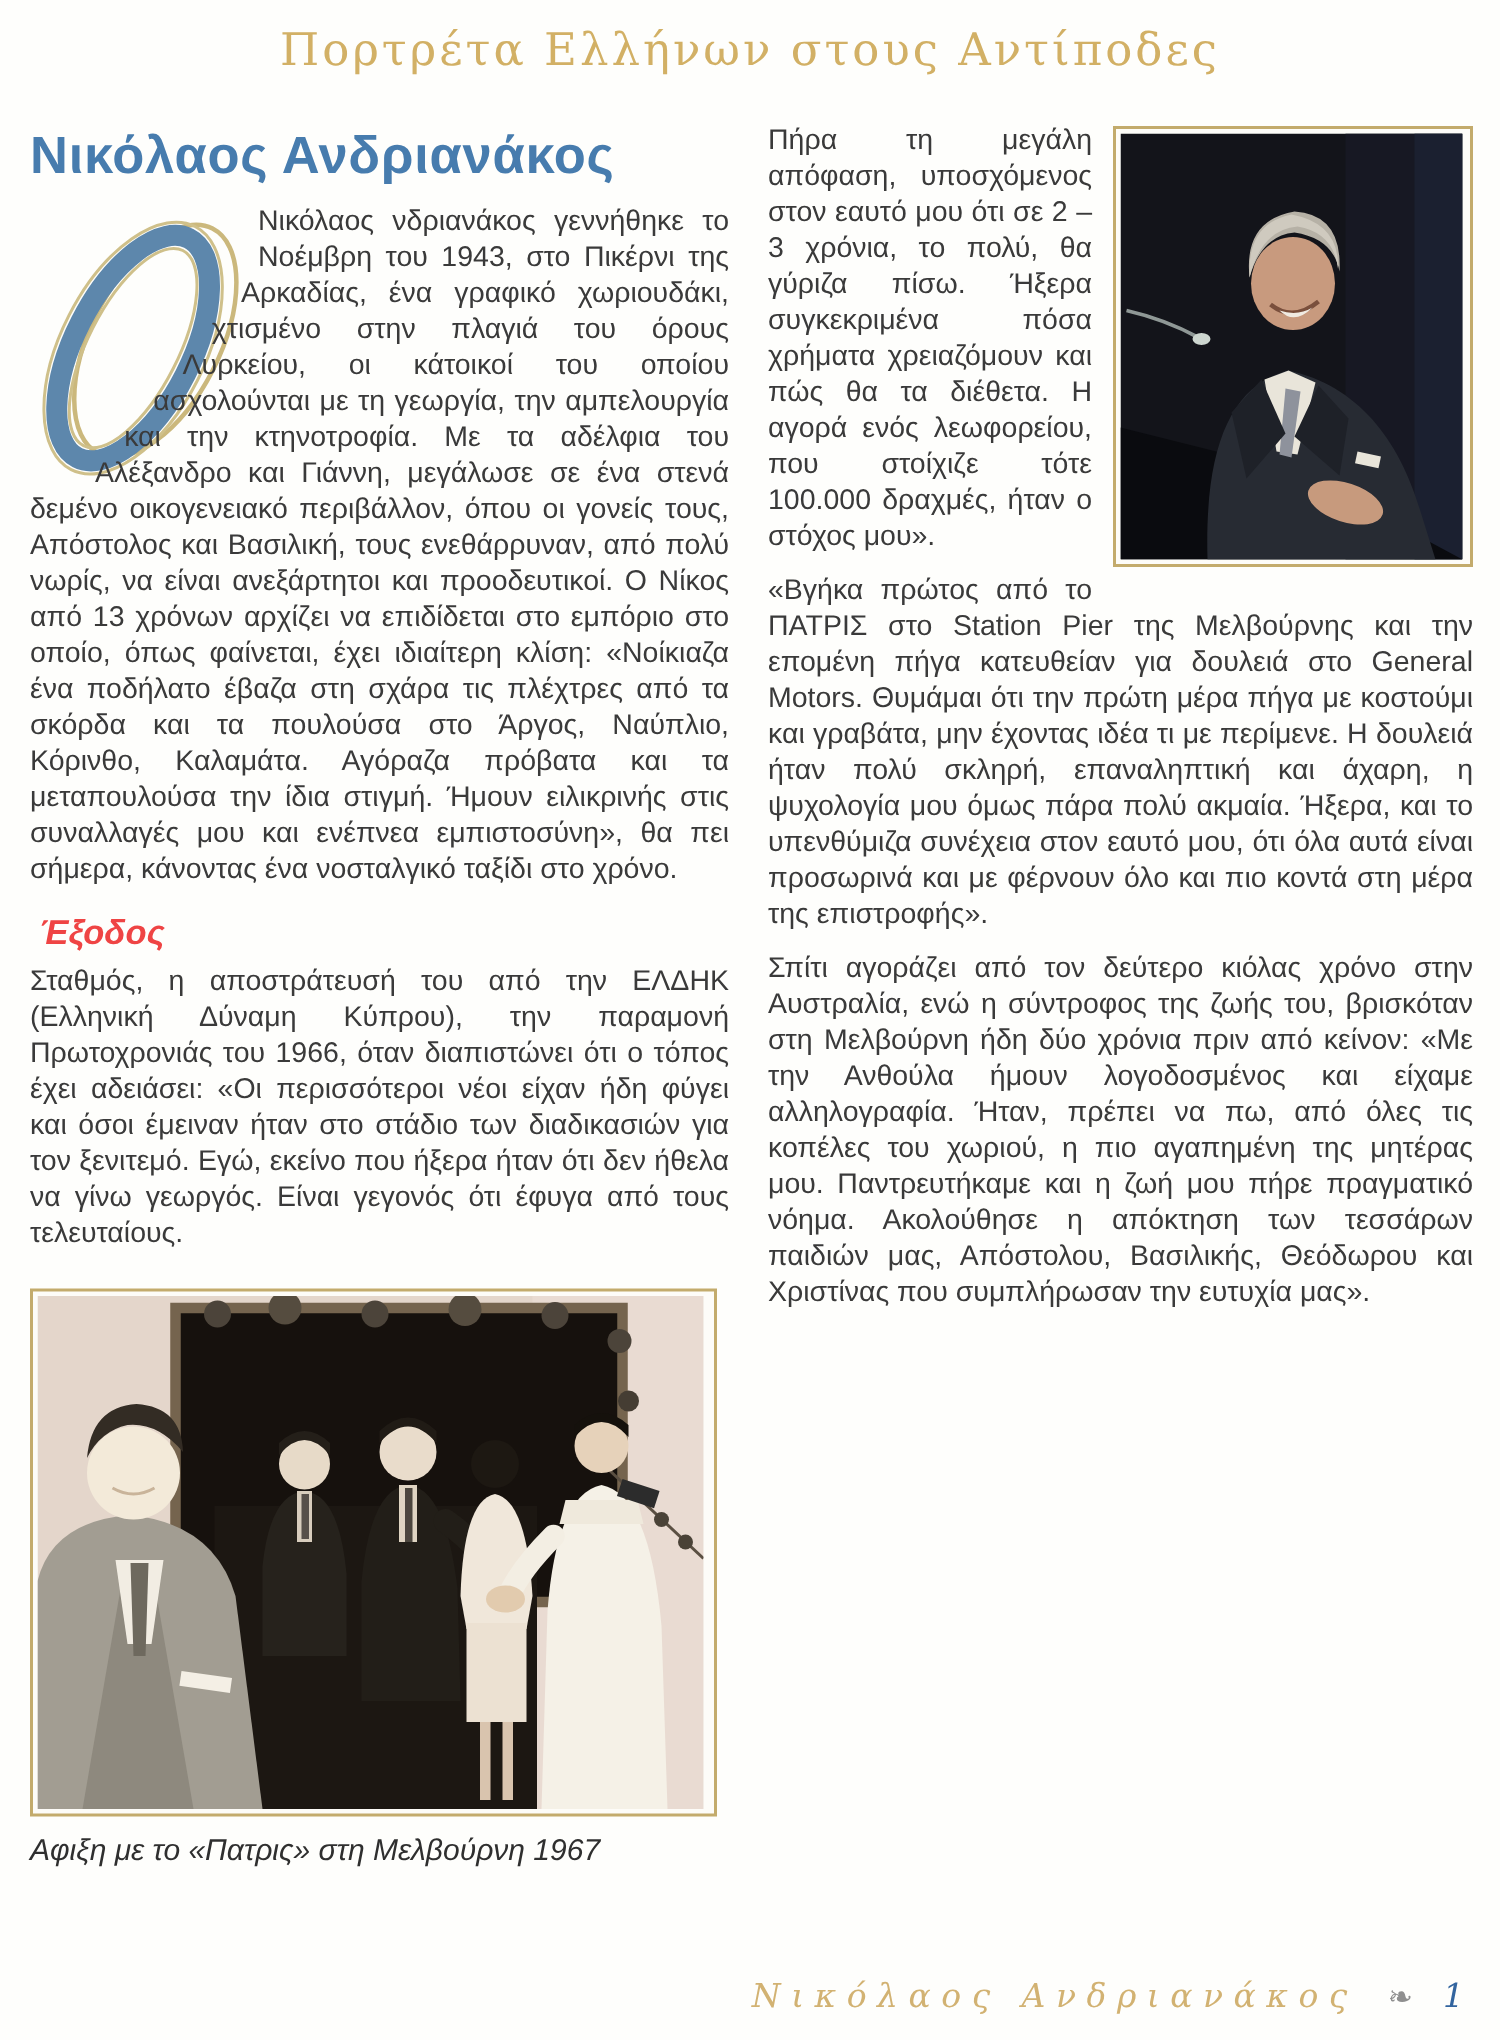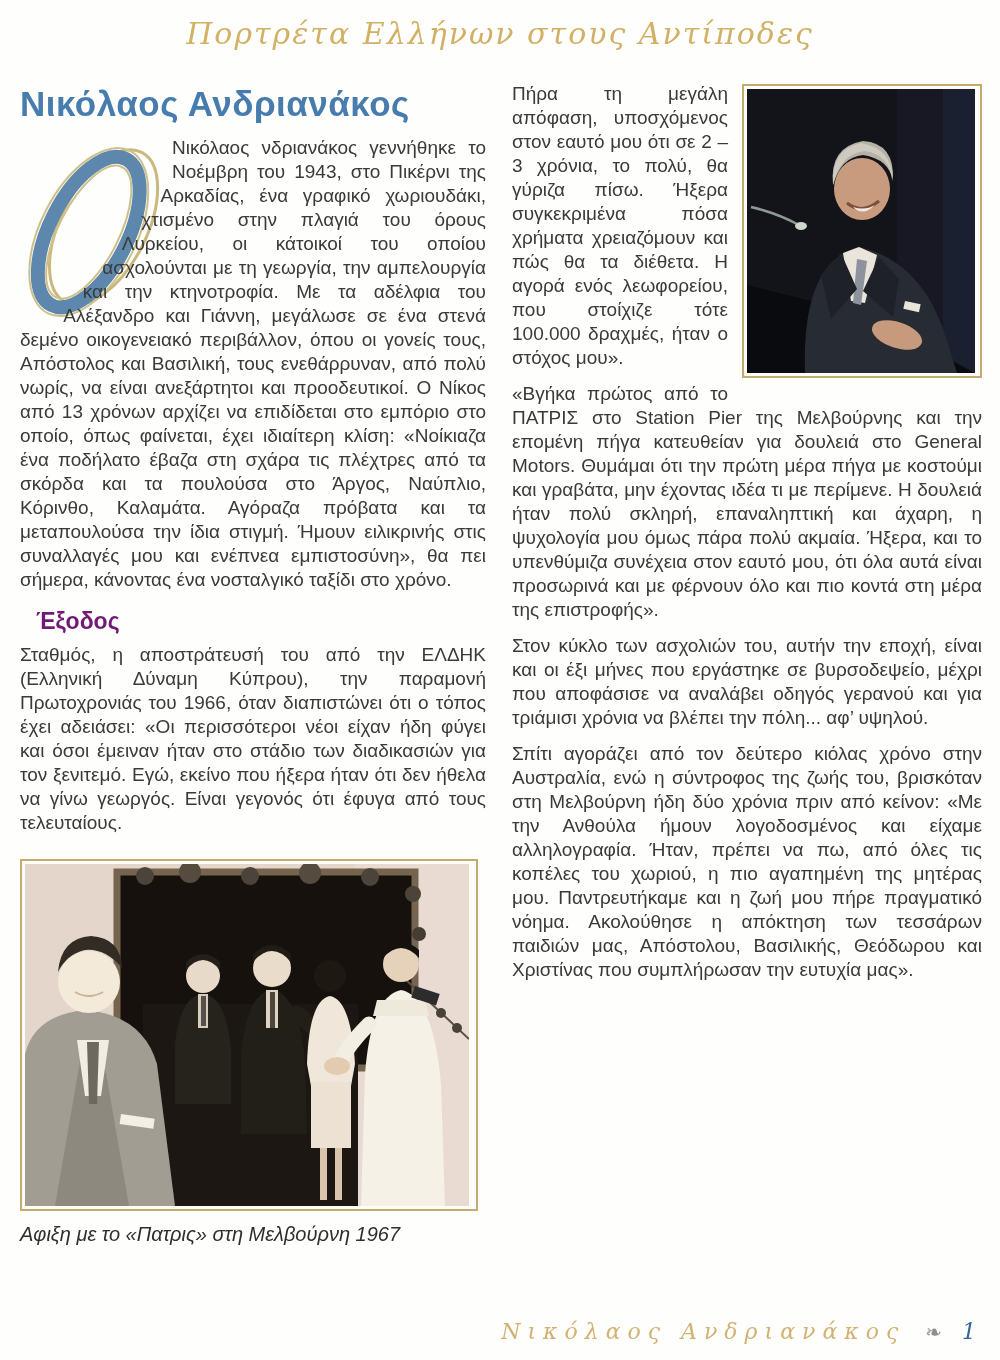--- a/index.html
+++ b/index.html
@@ -9,41 +9,41 @@
     width: 1000px;
     height: 1360px;
     margin: 0 auto;
     background: #fefefc;
     font-family: "Liberation Sans", sans-serif;
     overflow: hidden;
   }
   .header { text-align:center; padding-top:16px; height:66px; }
   .header-script {
     font-family: "DejaVu Serif", serif;
-    font-style: italic;
     font-size: 30px;
     color: #d2b065;
     letter-spacing: 2px;
   }
   .columns { display:flex; gap:26px; padding: 12px 18px 0 20px; }
   .col-left  { width: 466px; }
   .col-right { width: 470px; padding-top: 4px; }
 
   h1.article-title {
     font-size: 35px;
     font-weight: bold;
     color: #477cae;
     margin: 6px 0 12px 0;
     letter-spacing: 0.5px;
   }
   h2.section-heading {
     font-size: 23px;
     font-weight: bold;
-    color: #701a75;
-    margin: 16px 0 8px 16px;
+    color: #ef4444;
+    margin: 16px 0 8px 6px;
+    font-style: italic;
   }
   p.body-text {
     font-size: 19px;
     line-height: 24px;
     color: #3a3a3a;
     text-align: justify;
     margin: 0 0 12px 0;
   }
   
   .dropcap-float {
@@ -221,21 +221,20 @@
 
           <ellipse cx="150" cy="246" rx="26" ry="13" fill="#c79a7d" transform="rotate(18 150 246)"></ellipse>
 
           <path d="M4,118 Q30,124 52,136" stroke="#8f9896" stroke-width="2.5" fill="none"></path>
           <ellipse cx="54" cy="137" rx="6" ry="4" fill="#cdd6cf"></ellipse>
         </svg>
       </div>
 
       <p class="body-text">Πήρα τη μεγάλη απόφαση, υποσχόμενος στον εαυτό μου ότι σε 2 – 3 χρόνια, το πολύ, θα γύριζα πίσω. Ήξερα συγκεκριμένα πόσα χρήματα χρειαζόμουν και πώς θα τα διέθετα. Η αγορά ενός λεωφορείου, που στοίχιζε τότε 100.000 δραχμές, ήταν ο στόχος μου».</p>
       <p class="body-text">«Βγήκα πρώτος από το ΠΑΤΡΙΣ στο Station Pier της Μελβούρνης και την επομένη πήγα κατευθείαν για δουλειά στο General Motors. Θυμάμαι ότι την πρώτη μέρα πήγα με κοστούμι και γραβάτα, μην έχοντας ιδέα τι με περίμενε. Η δουλειά ήταν πολύ σκληρή, επαναληπτική και άχαρη, η ψυχολογία μου όμως πάρα πολύ ακμαία. Ήξερα, και το υπενθύμιζα συνέχεια στον εαυτό μου, ότι όλα αυτά είναι προσωρινά και με φέρνουν όλο και πιο κοντά στη μέρα της επιστροφής».</p>
-      <p class="body-text">Στον κύκλο των ασχολιών του, αυτήν την εποχή, είναι και οι έξι μήνες που εργάστηκε σε βυρσοδεψείο, μέχρι που αποφάσισε να αναλάβει οδηγός γερανού και για τριάμισι χρόνια να βλέπει την πόλη... αφ’ υψηλού.</p>
 
       <p class="body-text">Σπίτι αγοράζει από τον δεύτερο κιόλας χρόνο στην Αυστραλία, ενώ η σύντροφος της ζωής του, βρισκόταν στη Μελβούρνη ήδη δύο χρόνια πριν από κείνον: «Με την Ανθούλα ήμουν λογοδοσμένος και είχαμε αλληλογραφία. Ήταν, πρέπει να πω, από όλες τις κοπέλες του χωριού, η πιο αγαπημένη της μητέρας μου. Παντρευτήκαμε και η ζωή μου πήρε πραγματικό νόημα. Ακολούθησε η απόκτηση των τεσσάρων παιδιών μας, Απόστολου, Βασιλικής, Θεόδωρου και Χριστίνας που συμπλήρωσαν την ευτυχία μας».</p>
     </div>
   </div>
 
   <div class="footer">
     <span class="footer-name">Νικόλαος Ανδριανάκος</span>
     <span class="footer-orn">❧</span>
     <span class="footer-page">1</span>
   </div>

